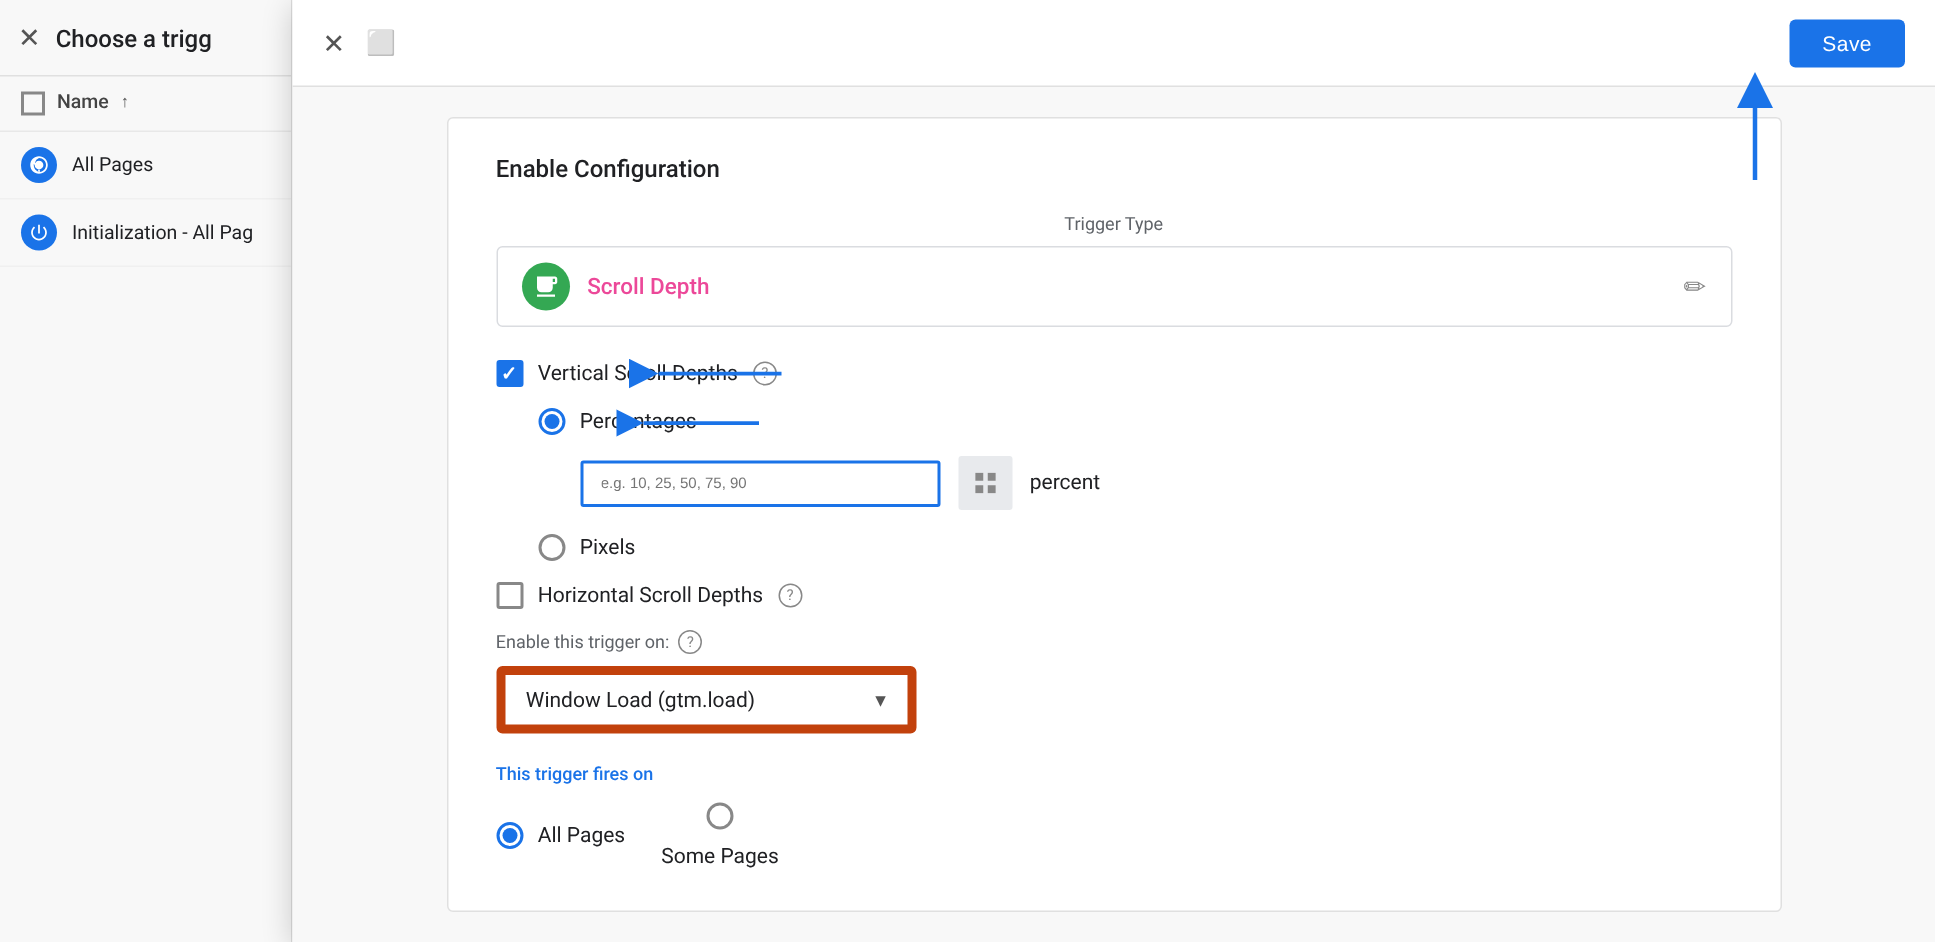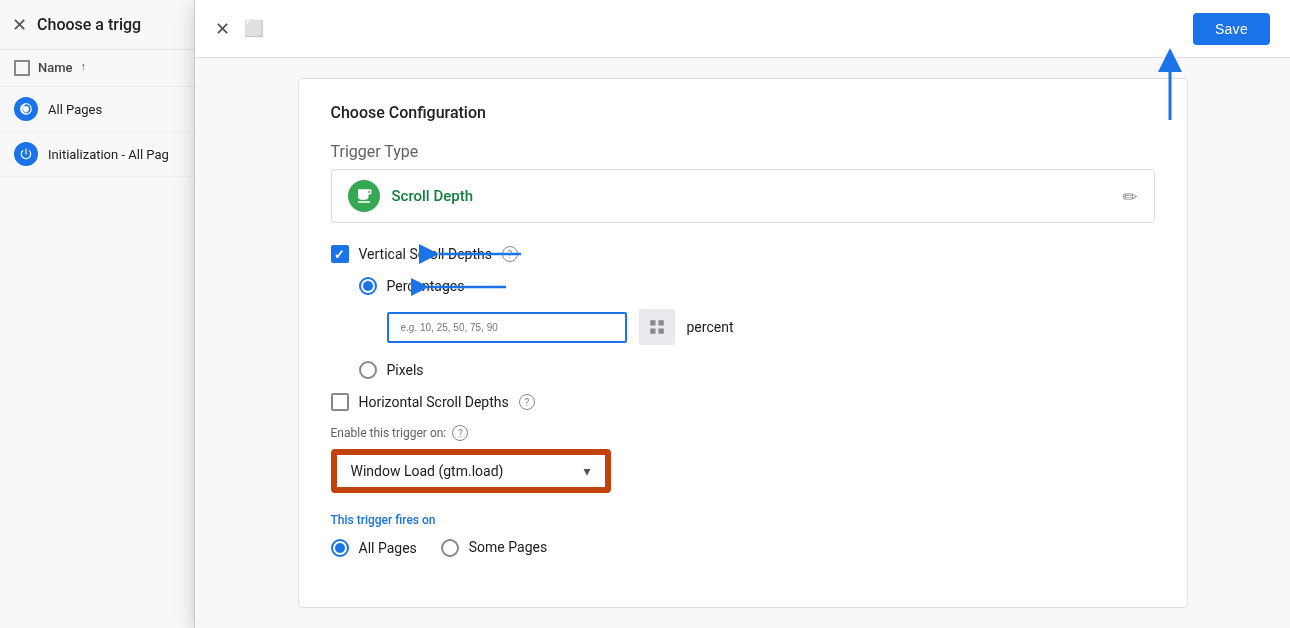--- a/index.html
+++ b/index.html
@@ -153,23 +153,24 @@
     }
 
     .section-title {
       font-size: 16px;
       font-weight: 500;
       color: #202124;
       margin-bottom: 20px;
     }
 
     .field-label {
-      font-size: 16px;
+      font-size: 12px;
       color: #5f6368;
       margin-bottom: 8px;
+      text-align: center;
     }
 
     .trigger-type-box {
       border: 1px solid #dadce0;
       border-radius: 4px;
       padding: 10px 16px;
       display: flex;
       align-items: center;
       gap: 12px;
       margin-bottom: 22px;
@@ -181,21 +182,21 @@
       background: #34a853;
       display: flex;
       align-items: center;
       justify-content: center;
       color: white;
       font-size: 16px;
     }
     .trigger-type-name {
       font-size: 15px;
       font-weight: 500;
-      color: #15803d;
+      color: #ec4899;
       flex: 1;
     }
     .edit-icon {
       color: #888;
       font-size: 18px;
       cursor: pointer;
     }
 
     .checkbox-row {
       display: flex;
@@ -422,21 +423,21 @@
     <div class="modal-header">
       <span class="modal-close">✕</span>
       <span class="window-icon">⬜</span>
       <div class="modal-header-spacer"></div>
       <button class="save-btn">Save</button>
     </div>
 
     <div class="modal-body">
       <div class="config-card">
 
-        <div class="section-title">Choose Configuration</div>
+        <div class="section-title">Enable Configuration</div>
 
         <div class="field-label">Trigger Type</div>
         <div class="trigger-type-box">
           <div class="trigger-type-icon">
 
             <svg width="18" height="18" viewBox="0 0 24 24" fill="white">
                 <path d="M20 3H4v10c0 2.21 1.79 4 4 4h6c2.21 0 4-1.79 4-4v-3h2c1.11 0 2-.89 2-2V5c0-1.11-.89-2-2-2zm0 5h-2V5h2v3zM4 19h16v2H4z"></path>
               </svg>
           </div>
           <span class="trigger-type-name">Scroll Depth</span>
@@ -510,21 +511,21 @@
           <span class="dropdown-value">Window Load (gtm.load)</span>
           <span class="dropdown-arrow">▾</span>
         </div>
 
         <div class="fires-on-label">This trigger fires on</div>
         <div class="fires-on-row">
           <div style="display:flex;align-items:center;gap:10px;">
             <div class="radio-custom selected"></div>
             <span class="radio-label">All Pages</span>
           </div>
-          <div style="display:flex;align-items:flex-start;gap:10px;">
+          <div style="display:flex;align-items:center;gap:10px;flex-direction:column;">
             <div class="radio-empty"></div>
             <span class="radio-label">Some Pages</span>
           </div>
         </div>
 
       </div>
     </div>
   </div>
 
 </div>

